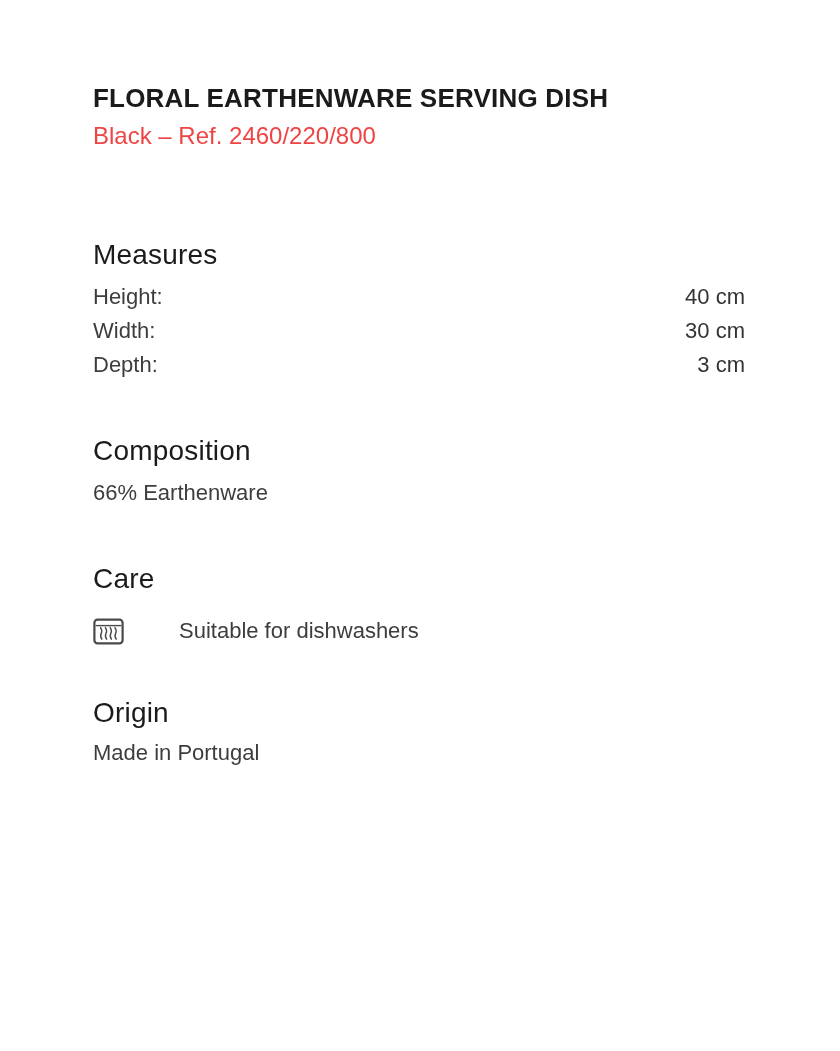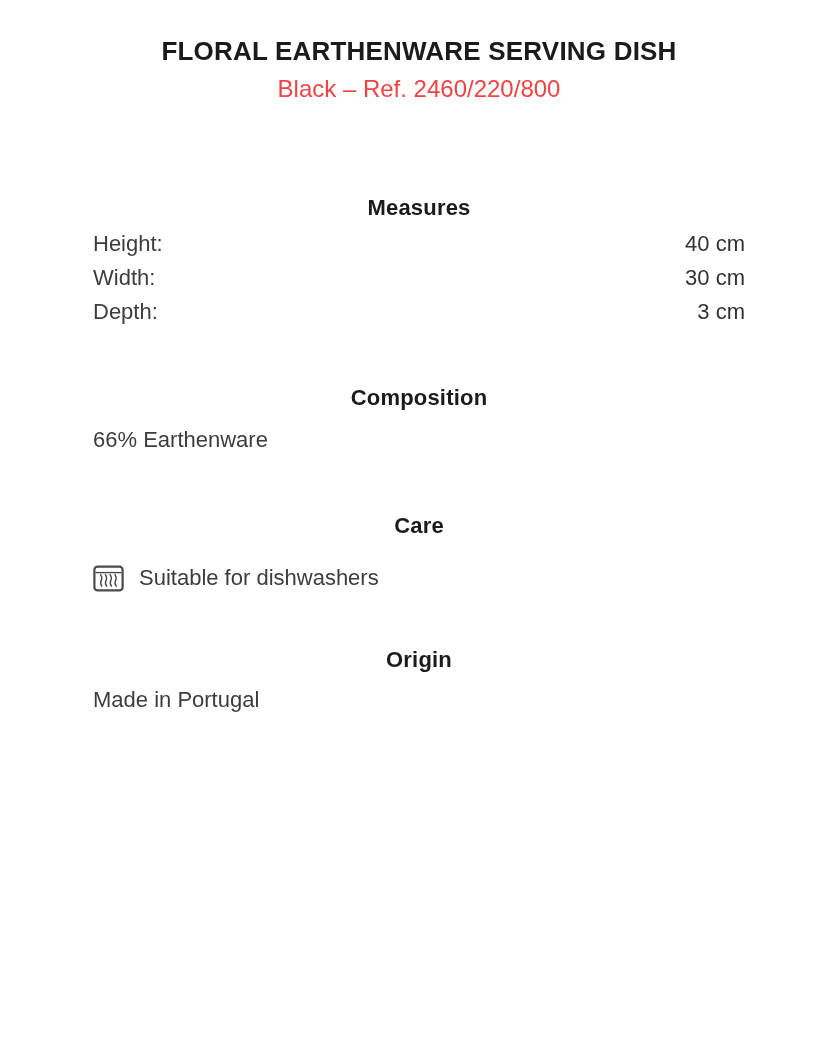--- a/index.html
+++ b/index.html
@@ -9,47 +9,45 @@
     background: #ffffff;
     overflow: hidden;
     font-family: "Liberation Sans", sans-serif;
   }
   .page {
     width: 652px;
     margin-left: 93px;
     color: #3d3d3d;
   }
   .header {
-    padding-top: 35px;
-    text-align: center;
+    padding-top: 82px;
   }
   .title {
     font-size: 26px;
     line-height: 32px;
     font-weight: 700;
     letter-spacing: 0.2px;
     color: #1b1b1b;
   }
   .subtitle {
     margin-top: 8px;
     font-size: 24px;
     line-height: 27px;
     font-weight: 400;
     color: #ef4444;
   }
   .section-heading {
-    font-size: 22px;
+    font-size: 28px;
     line-height: 28px;
-    font-weight: 700;
+    font-weight: 400;
     letter-spacing: 0.2px;
     color: #1b1b1b;
-    text-align: center;
   }
   .measures { margin-top: 92px; }
-  .measure-rows { margin-top: 5px; }
+  .measure-rows { margin-top: 11px; }
   .measure-row {
     display: flex;
     justify-content: space-between;
     font-size: 22px;
     line-height: 34px;
     color: #3d3d3d;
   }
   .measure-value { color: #333333; }
   .composition { margin-top: 55px; }
   .section-text {
@@ -59,20 +57,21 @@
     color: #3d3d3d;
   }
   .care { margin-top: 58px; }
   .care-items { margin-top: 19px; }
   .care-item {
     display: flex;
     align-items: center;
     height: 38px;
     font-size: 22px;
     color: #3d3d3d;
+    gap: 40px;
   }
   .care-icon {
     width: 31px;
     height: 27px;
     margin-right: 15px;
     display: inline-flex;
     align-items: center;
     justify-content: center;
     flex: 0 0 auto;
   }

